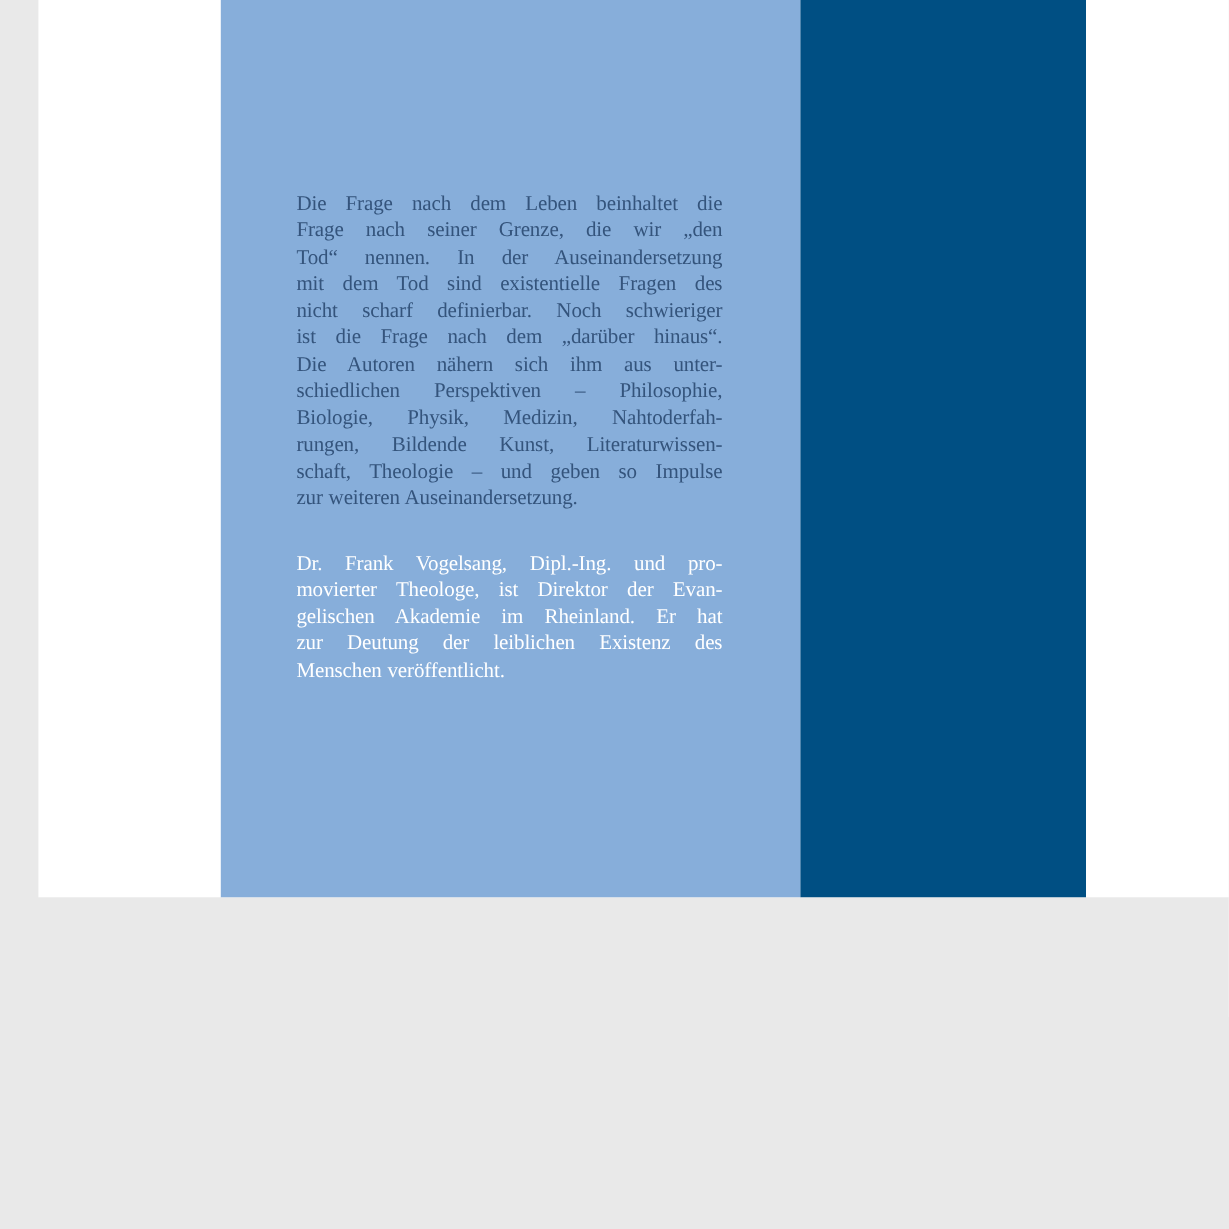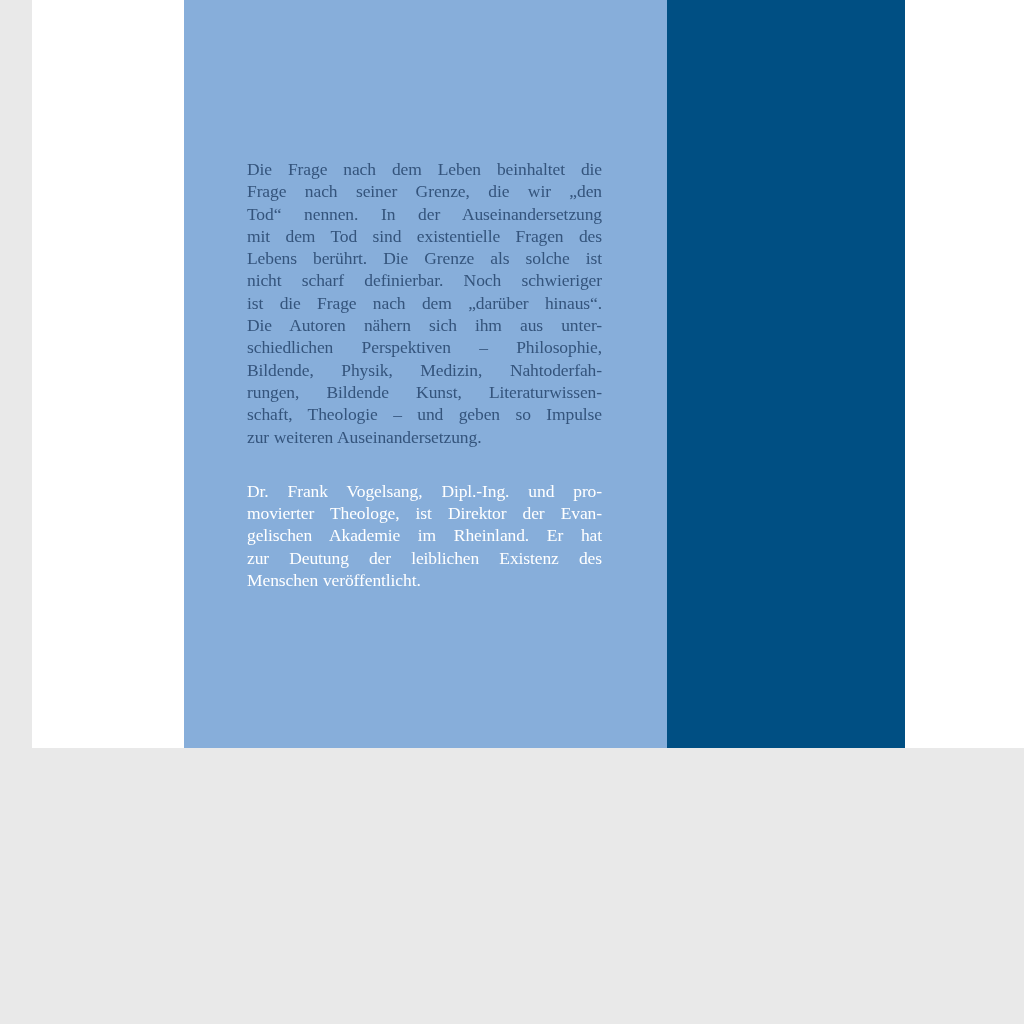--- a/index.html
+++ b/index.html
@@ -90,26 +90,25 @@
 
   <div class="panel-light"></div>
   <div class="panel-dark"></div>
 
   <div class="text-block">
     <div class="para blurb">
         <div class="line">Die Frage nach dem Leben beinhaltet die</div>
         <div class="line">Frage nach seiner Grenze, die wir „den</div>
         <div class="line">Tod“ nennen. In der Auseinandersetzung</div>
         <div class="line">mit dem Tod sind existentielle Fragen des</div>
-        <div class="line">Lebens berührt. Die Grenze als solche ist</div>
         <div class="line">nicht scharf definierbar. Noch schwieriger</div>
         <div class="line">ist die Frage nach dem „darüber hinaus“.</div>
         <div class="line">Die Autoren nähern sich ihm aus unter-</div>
         <div class="line">schiedlichen Perspektiven – Philosophie,</div>
-        <div class="line">Bildende, Physik, Medizin, Nahtoderfah-</div>
+        <div class="line">Biologie, Physik, Medizin, Nahtoderfah-</div>
         <div class="line">rungen, Bildende Kunst, Literaturwissen-</div>
         <div class="line">schaft, Theologie – und geben so Impulse</div>
         <div class="line">zur weiteren Auseinandersetzung.</div>
       </div>
     <div class="para bio bio-1">
         <div class="line">Dr. Frank Vogelsang, Dipl.-Ing. und pro-</div>
         <div class="line">movierter Theologe, ist Direktor der Evan-</div>
         <div class="line">gelischen Akademie im Rheinland. Er hat</div>
         <div class="line">zur Deutung der leiblichen Existenz des</div>
         <div class="line">Menschen veröffentlicht.</div>

